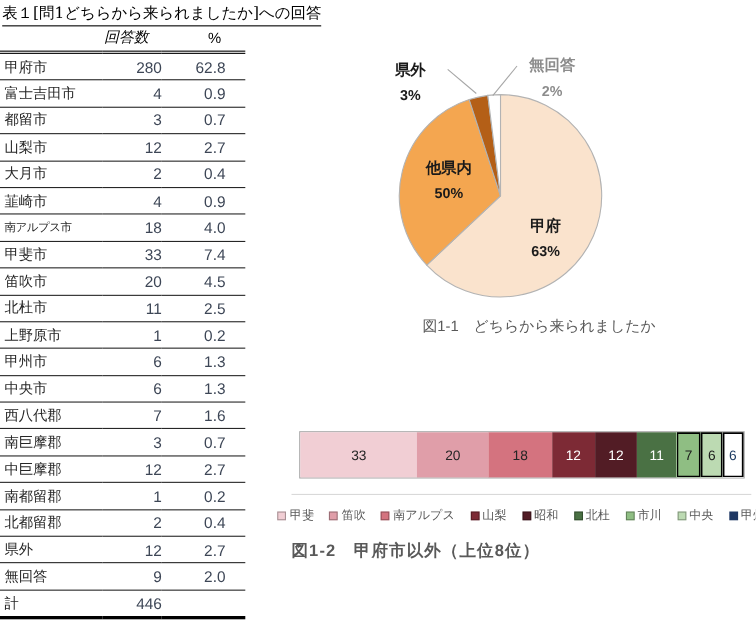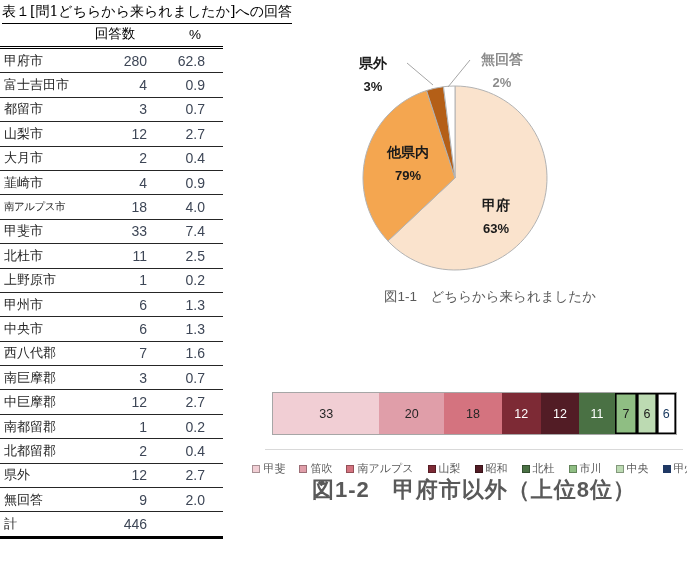--- a/index.html
+++ b/index.html
@@ -7,21 +7,21 @@
         font-family:"Liberation Sans",sans-serif;color:#1a1a1a;}
   
   .doc-title{position:absolute;left:2px;top:3px;font-family:"DejaVu Serif",serif;
              font-size:14px;color:#000;border-bottom:1px solid #000;padding-bottom:2px;
              white-space:nowrap;}
   
   .data-table{position:absolute;left:0;top:22px;width:223px;border-collapse:collapse;
               font-size:13px;}
   .data-table th{font-size:13.5px;font-weight:normal;color:#000;height:22px;
                  border-bottom:3px double #000;}
-  .data-table th.c-count{text-align:right;padding-right:12px;}
+  .data-table th.c-count{text-align:right;padding-right:12px;font-style:italic;}
   .data-table th.c-pct{text-align:right;padding-right:22px;}
   .data-table td{height:23.4px;border-bottom:1px solid #262626;padding:0;}
   .data-table td.c-label{width:95px;text-align:left;padding-left:4px;color:#262626;white-space:nowrap;margin-left:40px;}
   .data-table td.c-label.condensed{font-size:10.5px;letter-spacing:-0.5px;}
   .data-table td.c-count{width:62px;text-align:right;font-size:14px;color:#3d4656;}
   .data-table td.c-pct{width:66px;text-align:right;padding-right:18px;font-size:14px;color:#3d4656;}
   .data-table tr.total-row td{border-bottom:3px solid #000;}
   
   .pie-region{position:absolute;left:340px;top:45px;width:330px;height:268px;}
   .pie-region svg{position:absolute;left:0;top:0;}
@@ -38,22 +38,22 @@
   .bar-seg{display:flex;align-items:center;justify-content:center;font-size:12.5px;
            box-sizing:border-box;overflow:hidden;}
   .bar-seg.outlined{box-shadow:inset 0 0 0 1.6px #000;}
   .axis-line{position:absolute;left:0;top:64px;width:418px;border-top:1.2px solid #d9d9d9;}
   .bar-legend{position:absolute;left:0;top:76px;width:418px;display:flex;
               justify-content:center;align-items:center;gap:14px;font-size:11px;color:#595959;
               white-space:nowrap;}
   .legend-item{display:flex;align-items:center;gap:3px;}
   .legend-swatch{width:8px;height:8px;display:inline-block;border:1px solid rgba(0,0,0,0.3);
                  box-sizing:border-box;}
-  .bar-caption{position:absolute;left:0;top:90px;width:418px;text-align:center;
-               font-weight:bold;font-size:22px;color:#595959;letter-spacing:1px;white-space:nowrap;}
+  .bar-caption{position:absolute;left:0;top:106px;width:418px;
+               font-weight:bold;font-size:15px;color:#595959;letter-spacing:1px;white-space:nowrap;}
 </style>
 </head>
 <body>
 
 <div class="page">
 
   <div class="doc-title">表１[問1どちらから来られましたか]への回答</div>
 
   <table class="data-table">
     <thead>
@@ -96,20 +96,25 @@
         </tr>
         <tr>
           <td class="c-label condensed">南アルプス市</td>
           <td class="c-count">18</td>
           <td class="c-pct">4.0</td>
         </tr>
         <tr>
           <td class="c-label">甲斐市</td>
           <td class="c-count">33</td>
           <td class="c-pct">7.4</td>
+        </tr>
+        <tr>
+          <td class="c-label">笛吹市</td>
+          <td class="c-count">20</td>
+          <td class="c-pct">4.5</td>
         </tr>
         <tr>
           <td class="c-label">北杜市</td>
           <td class="c-count">11</td>
           <td class="c-pct">2.5</td>
         </tr>
         <tr>
           <td class="c-label">上野原市</td>
           <td class="c-count">1</td>
           <td class="c-pct">0.2</td>
@@ -175,21 +180,21 @@
         <path d="M115,133 L103.47,41.73 A92,92 0 0 1 115.00,41.00 Z" fill="#ffffff" stroke="#b3b3b3" stroke-width="1" stroke-linejoin="round"></path>
         <line x1="67" y1="18" x2="93" y2="40" stroke="#a6a6a6" stroke-width="1"></line>
         <line x1="130" y1="15" x2="108" y2="42" stroke="#a6a6a6" stroke-width="1"></line>
       </svg>
     <div class="pie-label" style="left:126px;top:148px;width:60px;">
       <div>甲府</div>
       <div class="pct">63%</div>
     </div>
     <div class="pie-label" style="left:38px;top:95px;width:60px;">
       <div>他県内</div>
-      <div class="pct">79%</div>
+      <div class="pct">50%</div>
     </div>
     <div class="pie-label" style="left:8px;top:6px;width:50px;">
       <div>県外</div>
       <div class="pct">3%</div>
     </div>
     <div class="pie-label muted" style="left:130px;top:2px;width:64px;">
       <div>無回答</div>
       <div class="pct">2%</div>
     </div>
     <div class="pie-caption">図1-1　どちらから来られましたか</div>

